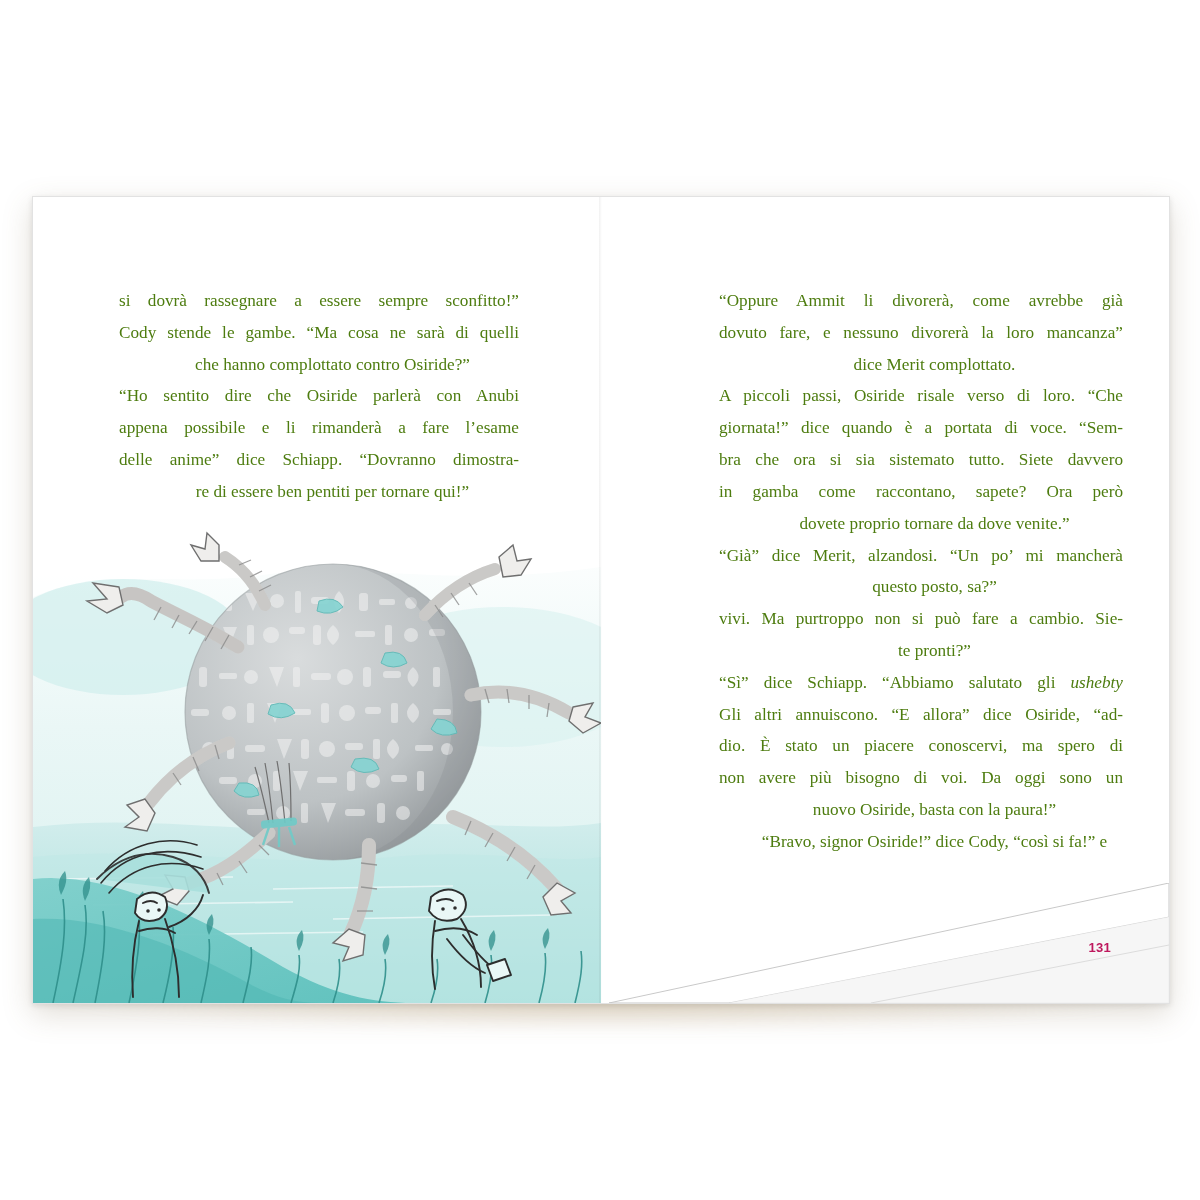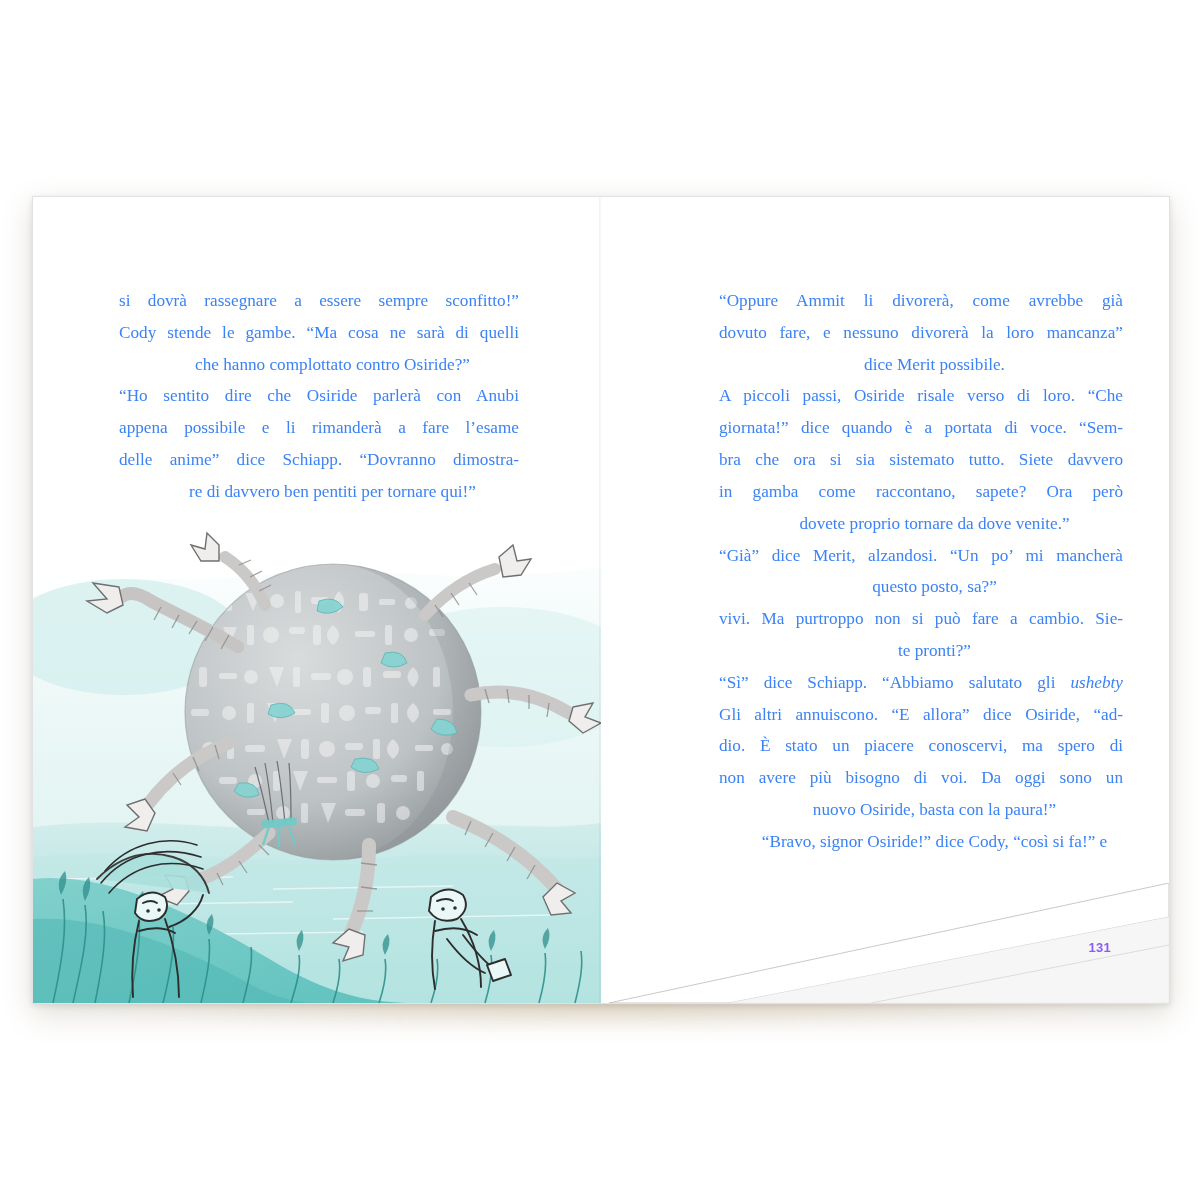--- a/index.html
+++ b/index.html
@@ -76,21 +76,21 @@
     right: 0; bottom: 0;
     width: 560px; height: 120px;
     pointer-events: none;
   }
   #leaf-line-1 svg { display:block; width:100%; height:100%; }
 
   
   .col {
     position: absolute;
     font-family: "Liberation Serif", serif;
-    color: #3b82f6;
+    color: #4d7c0f;
     font-size: 17.2px;
     line-height: 1.85;
     text-align: justify;
     -webkit-hyphens: none;
     hyphens: none;
   }
   #col-left  { left: 86px;  top: 88px;  width: 400px; }
   #col-right { left: 118px; top: 88px;  width: 404px; }
 
   .col p { margin: 0; }
@@ -112,21 +112,21 @@
   #illustration svg { display:block; width:100%; height:100%; }
 
   
   #page-number {
     position: absolute;
     right: 58px;
     bottom: 48px;
     font-family: "Liberation Sans", sans-serif;
     font-size: 13px;
     font-weight: bold;
-    color: #8b5cf6;
+    color: #be185d;
     letter-spacing: 0.3px;
   }
 </style>
 </head>
 <body>
 
 <div id="stage">
 
   <div id="book-shadow"></div>
 
@@ -139,21 +139,21 @@
         <p>
           <span class="line just">si dovrà rassegnare a essere sempre sconfitto!”</span>
           <span class="line just">Cody stende le gambe. “Ma cosa ne sarà di quelli</span>
           <span class="line last">che hanno complottato contro Osiride?”</span>
         </p>
 
         <p>
           <span class="line just">“Ho sentito dire che Osiride parlerà con Anubi</span>
           <span class="line just">appena possibile e li rimanderà a fare l’esame</span>
           <span class="line just">delle anime” dice Schiapp. “Dovranno dimostra-</span>
-          <span class="line last">re di davvero ben pentiti per tornare qui!”</span>
+          <span class="line last">re di essere ben pentiti per tornare qui!”</span>
         </p>
 
       </div>
 
       <div id="illustration">
         <svg viewBox="0 0 568 476" xmlns="http://www.w3.org/2000/svg" aria-hidden="true">
           <defs>
             <linearGradient id="skyGrad" x1="0" y1="0" x2="0" y2="1">
               <stop offset="0%" stop-color="#ffffff"></stop>
               <stop offset="42%" stop-color="#eaf7f6"></stop>
@@ -461,21 +461,21 @@
       </div>
     </div>
 
     <div class="page" id="page-right">
 
       <div class="col" id="col-right">
 
         <p>
           <span class="line just">“Oppure Ammit li divorerà, come avrebbe già</span>
           <span class="line just">dovuto fare, e nessuno divorerà la loro mancanza”</span>
-          <span class="line last">dice Merit possibile.</span>
+          <span class="line last">dice Merit complottato.</span>
         </p>
 
         <p>
           <span class="line just">A piccoli passi, Osiride risale verso di loro. “Che</span>
           <span class="line just">giornata!” dice quando è a portata di voce. “Sem-</span>
           <span class="line just">bra che ora si sia sistemato tutto. Siete davvero</span>
           <span class="line just">in gamba come raccontano, sapete? Ora però</span>
           <span class="line last">dovete proprio tornare da dove venite.”</span>
         </p>
 

